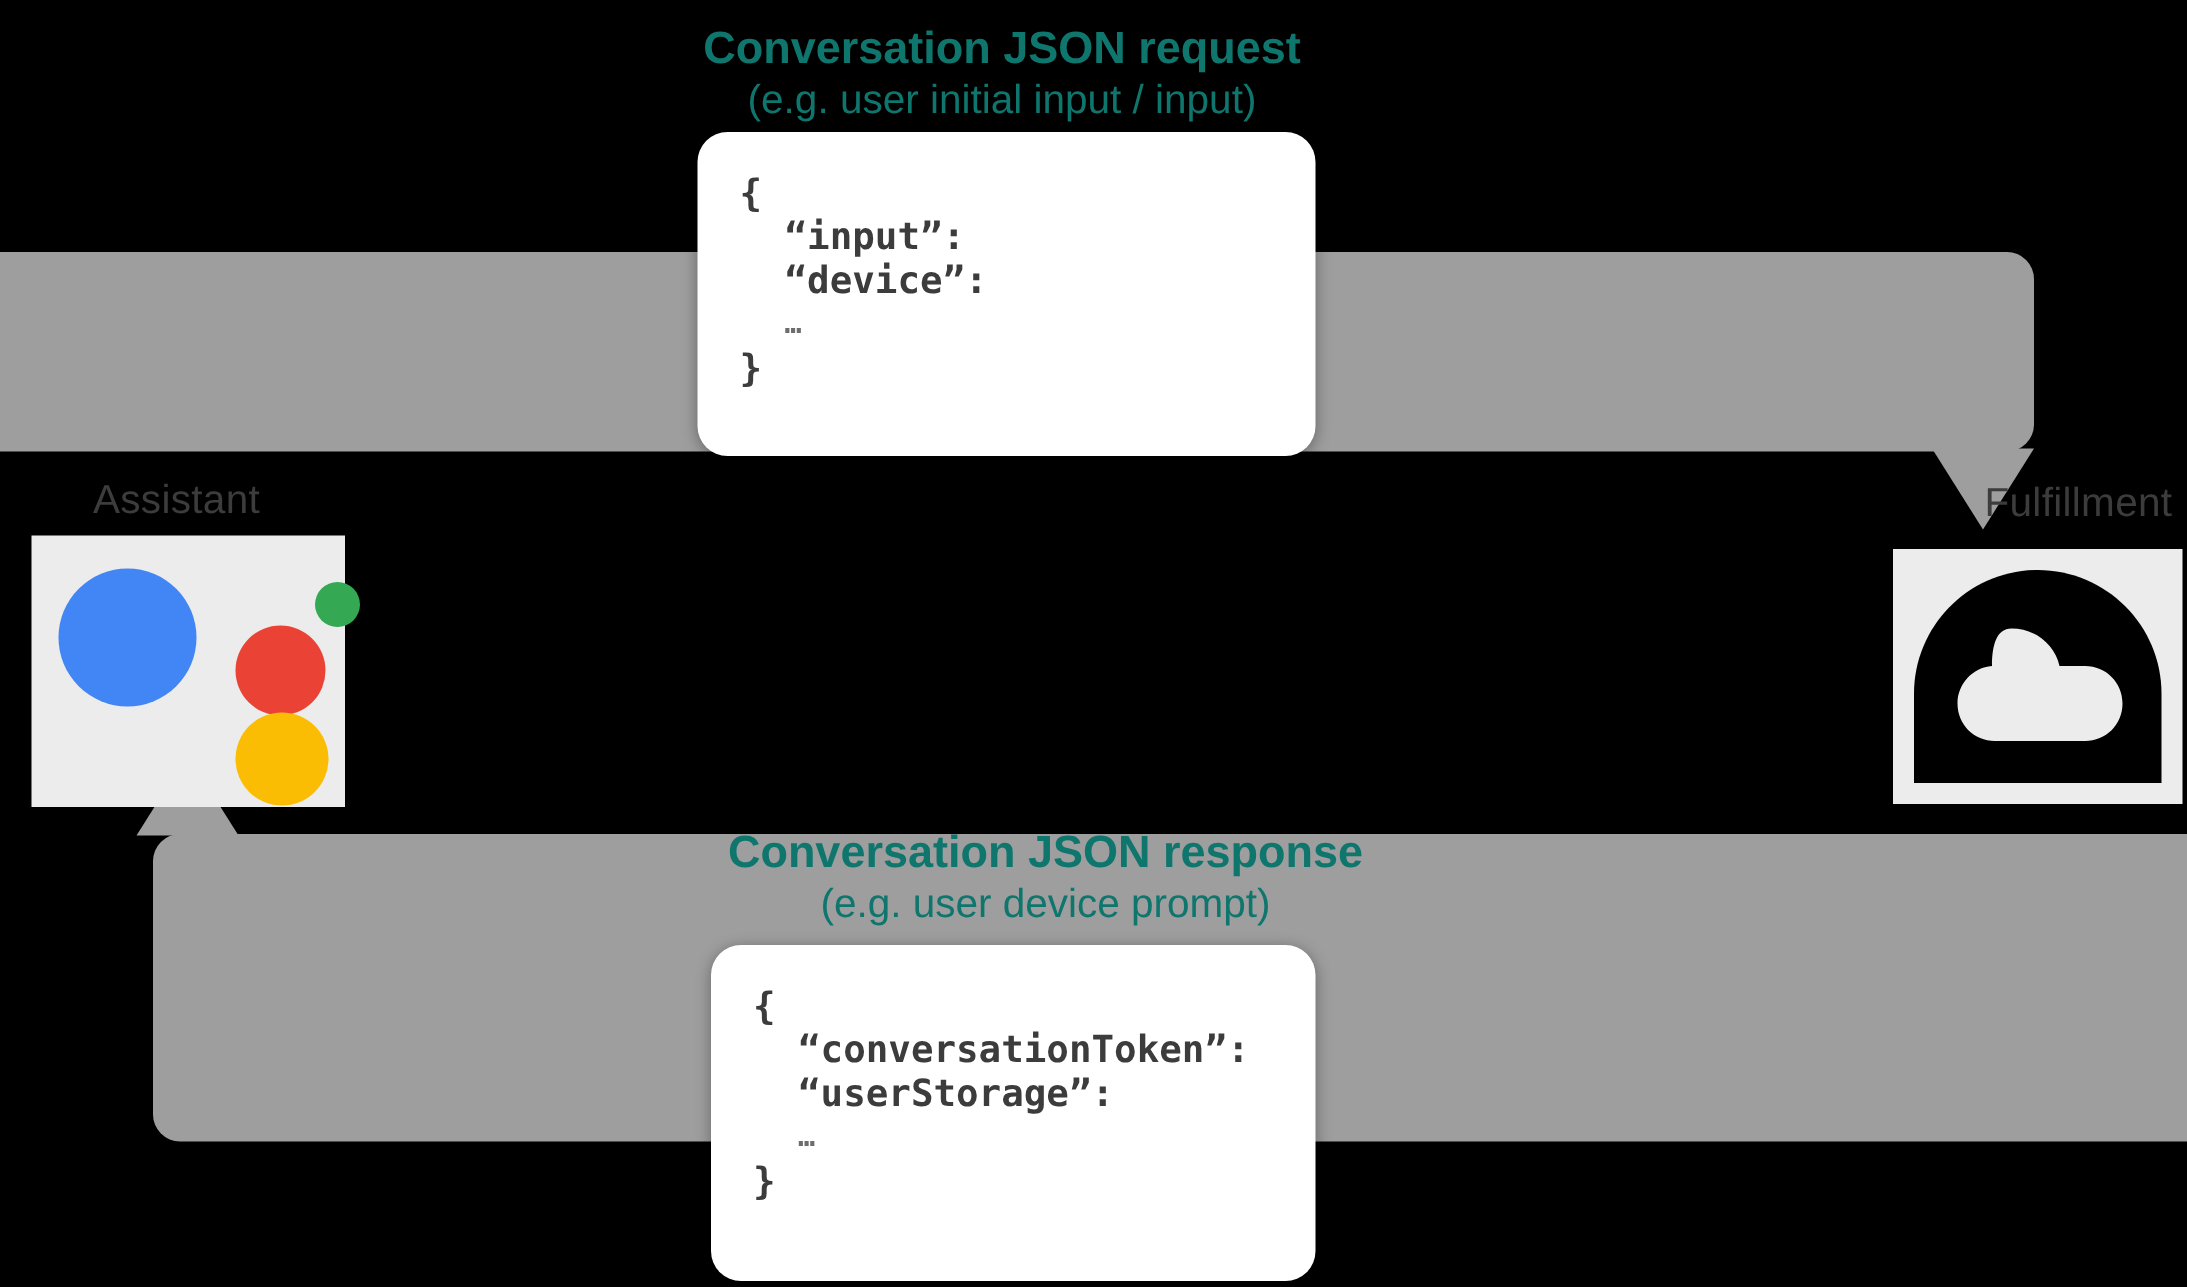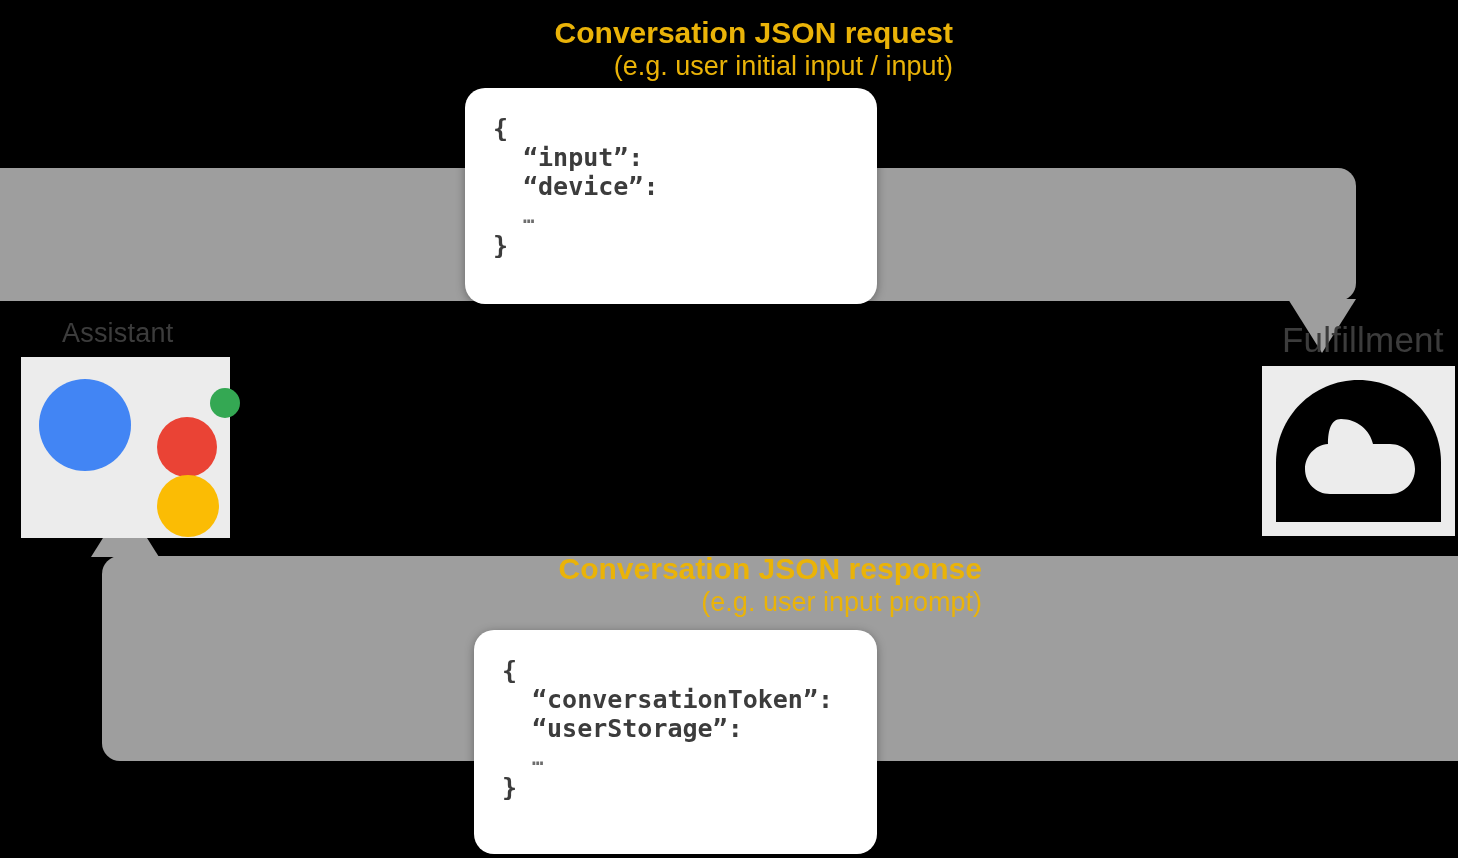--- a/index.html
+++ b/index.html
@@ -95,30 +95,30 @@
     font-weight: 400;
     letter-spacing: 0.2px;
     white-space: nowrap;
   }
   #label-assistant {
     left: 62px;
     top: 318px;
     font-size: 27px;
   }
   #label-fulfillment {
-    left: 1282px;
+    left: 1323px;
     top: 320px;
-    font-size: 35px;
+    font-size: 27px;
   }
 
   
   .caption {
     position: absolute;
-    text-align: right;
-    color: #eab308;
+    text-align: center;
+    color: #0f766e;
     white-space: nowrap;
   }
   .caption .ttl { display: block; font-size: 30px; font-weight: 700; line-height: 34px; }
   .caption .sub { display: block; font-size: 27px; font-weight: 400; line-height: 32px; }
 
   #caption-request  { left: 383px; top: 16px;  width: 570px; }
   #caption-response { left: 412px; top: 552px; width: 570px; }
 
   
   .json-card {
@@ -165,21 +165,21 @@
   </div>
   <div class="band-label" id="label-fulfillment">Fulfillment</div>
 
   <div class="caption" id="caption-request">
     <span class="ttl">Conversation JSON request</span>
     <span class="sub">(e.g. user initial input / input)</span>
   </div>
 
   <div class="caption" id="caption-response">
     <span class="ttl">Conversation JSON response</span>
-    <span class="sub">(e.g. user input prompt)</span>
+    <span class="sub">(e.g. user device prompt)</span>
   </div>
 
   <div class="json-card" id="json-request">
     <span class="ln">{</span>
     <span class="ln ind">“input”:</span>
     <span class="ln ind">“device”:</span>
     <span class="ln dots">…</span>
     <span class="ln">}</span>
   </div>
 

